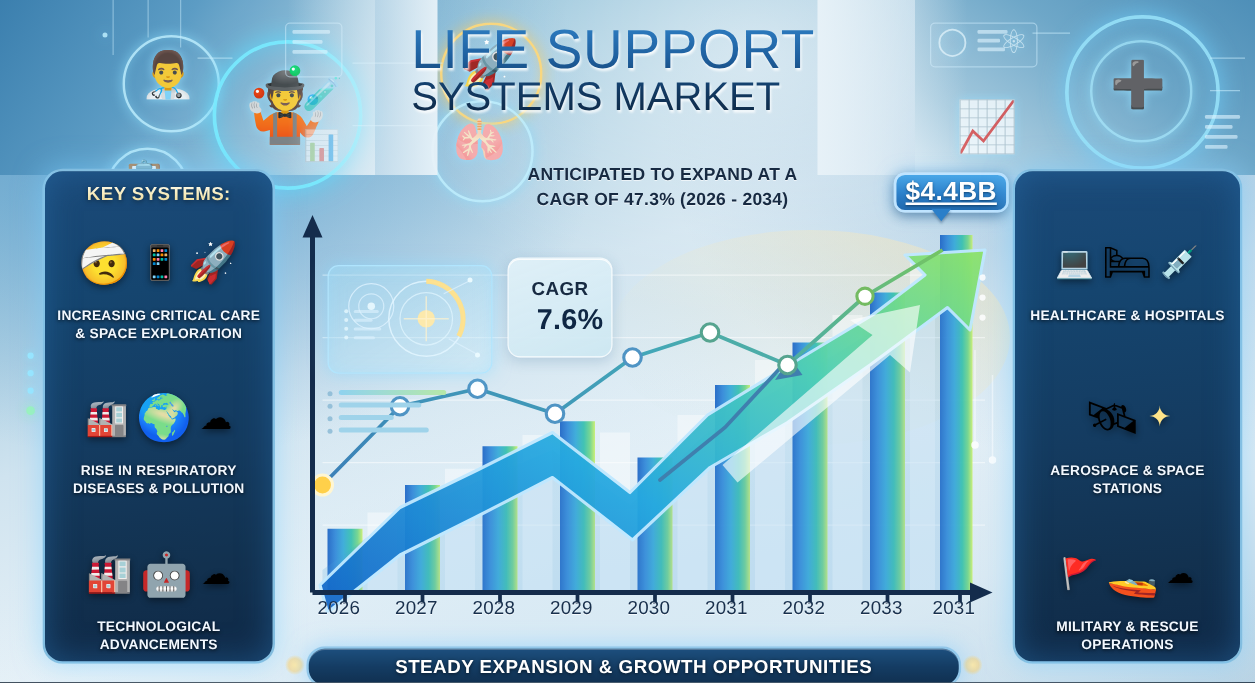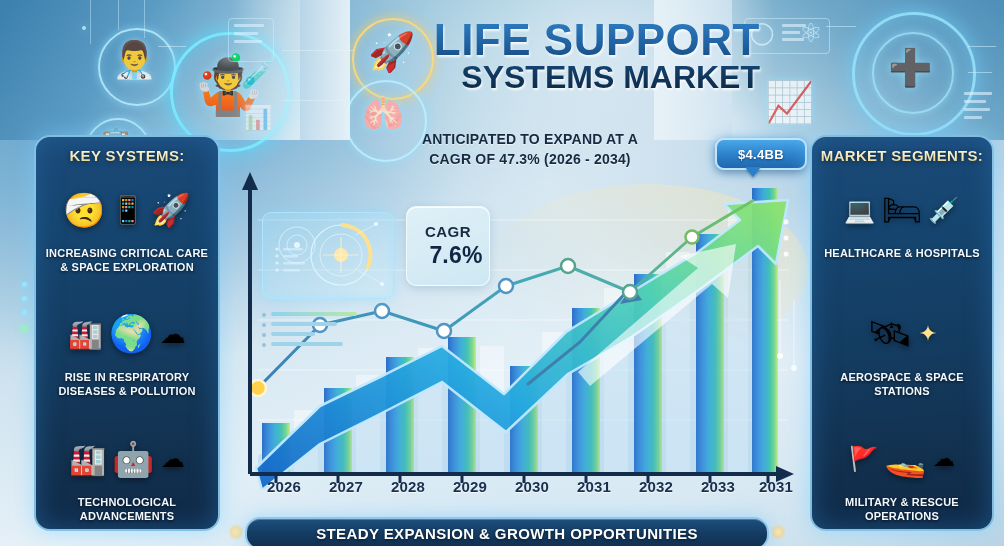--- a/index.html
+++ b/index.html
@@ -30,26 +30,27 @@
   .ring.gold{border-color:rgba(255,216,120,.95);box-shadow:0 0 12px rgba(255,206,92,.75), inset 0 0 8px rgba(255,206,92,.4);}
   .hudline{position:absolute;background:rgba(205,240,255,.55);height:1px;}
   .hudvline{position:absolute;background:rgba(205,240,255,.45);width:1px;}
   .hudbox{position:absolute;border:1px solid rgba(210,240,255,.5);border-radius:4px;}
   .hudbar{position:absolute;background:rgba(225,245,255,.6);border-radius:1px;}
   .hudglyph{position:absolute;color:rgba(232,248,255,.92);line-height:1;text-align:center;
             text-shadow:0 0 8px rgba(150,225,255,.8);}
 
   
   #title{
-    position:absolute;left:300px;top:18px;width:460px;text-align:right;
-    font-size:44px;font-weight:bold;letter-spacing:.5px;line-height:.99;
+    position:absolute;left:300px;top:18px;width:460px;text-align:left;
+    font-size:44px;font-weight:normal;letter-spacing:.5px;line-height:.99;
     background:linear-gradient(180deg,#2f7fc4 0%,#1e5f9e 38%,#123a63 72%,#0d2844 100%);
     -webkit-background-clip:text;background-clip:text;color:transparent;
     -webkit-text-fill-color:transparent;
     filter:drop-shadow(1px 2px 1px rgba(255,255,255,.85));
+    padding-left:29px;
   }
   #title .l2{display:block;font-size:32px;letter-spacing:0px;}
   #subtitle{position:absolute;left:300px;top:130px;width:460px;text-align:center;
     font-size:14px;font-weight:bold;color:#172a42;line-height:1.42;letter-spacing:.2px;
     text-shadow:0 1px 0 rgba(255,255,255,.6);}
 
   
   .panel{position:absolute;border-radius:16px;
     border:2px solid rgba(150,215,250,.85);
     background:linear-gradient(175deg,#1b4a79 0%,#15456f 25%,#143b60 55%,#12314f 80%,#0f2947 100%);
@@ -63,22 +64,22 @@
     filter:drop-shadow(0 1px 2px rgba(0,0,0,.5));}
   .pitem{position:absolute;left:4px;right:4px;text-align:center;}
   .pitem .art{height:74px;display:flex;align-items:center;justify-content:center;gap:6px;}
   .pitem .cap{font-size:11px;font-weight:bold;color:#f2f8ff;line-height:1.25;letter-spacing:.2px;
               text-shadow:0 1px 3px rgba(0,0,0,.75);padding:0 2px;}
   .gl{filter:drop-shadow(0 2px 3px rgba(0,0,0,.45));}
 
   
   #chart{position:absolute;left:228px;top:160px;width:580px;height:330px;}
   #xlabels{position:absolute;left:236px;top:478px;width:570px;height:26px;}
-  .xlab{position:absolute;top:0;width:60px;margin-left:-30px;text-align:center;
-        font-size:15px;font-weight:bold;color:#18304d;letter-spacing:.2px;
+  .xlab{position:absolute;top:0;width:60px;margin-left:-30px;text-align:left;
+        font-size:15px;font-weight:normal;color:#18304d;letter-spacing:.2px;
         text-shadow:0 1px 0 rgba(255,255,255,.75);}
 
   
   #cagr-card{position:absolute;left:406px;top:206px;width:82px;height:78px;border-radius:10px;
     background:linear-gradient(160deg,rgba(223,240,247,.96),rgba(205,231,242,.92));
     border:1px solid rgba(255,255,255,.7);
     box-shadow:0 3px 10px rgba(60,110,150,.22), inset 0 1px 0 rgba(255,255,255,.85);
     display:flex;flex-direction:column;align-items:center;justify-content:center;gap:2px;}
   #cagr-card .k{font-size:15px;font-weight:bold;color:#172a42;letter-spacing:.4px;}
   #cagr-card .v{font-size:23px;font-weight:bold;color:#0f2744;letter-spacing:.2px;margin-left:16px;}
@@ -90,22 +91,22 @@
     box-shadow:0 0 14px rgba(130,215,255,.5), inset 0 0 14px rgba(150,220,255,.35);}
   #minilist{position:absolute;left:262px;top:310px;width:112px;height:44px;}
   .mlrow{position:absolute;height:4px;border-radius:2px;}
   .mldot{position:absolute;width:4px;height:4px;border-radius:50%;background:rgba(130,180,210,.75);}
 
   
   #value-badge{position:absolute;left:715px;top:138px;width:88px;height:28px;border-radius:9px;
     background:linear-gradient(180deg,#49a7e8 0%,#2b7fc9 55%,#1f68ad 100%);
     border:2px solid #bfe4ff;box-shadow:0 3px 9px rgba(20,60,100,.45), 0 0 14px rgba(110,195,255,.6);
     display:flex;align-items:center;justify-content:center;
-    font-size:13px;font-weight:bold;color:#fff;letter-spacing:.3px;
-    text-shadow:0 1px 2px rgba(10,45,80,.7);}
+    font-size:21px;font-weight:bold;color:#fff;letter-spacing:.3px;
+    text-shadow:0 1px 2px rgba(10,45,80,.7);text-decoration:underline;}
   #value-badge:after{content:"";position:absolute;left:28px;bottom:-9px;width:0;height:0;
     border-left:8px solid transparent;border-right:8px solid transparent;border-top:10px solid #2b7fc9;
     filter:drop-shadow(0 2px 1px rgba(20,60,100,.35));}
 
   
   #banner{position:absolute;left:245px;top:517px;width:520px;height:29px;border-radius:15px;
     background:linear-gradient(180deg,#1d4f7e 0%,#143c63 50%,#102f4f 100%);
     border:2px solid rgba(160,215,250,.9);
     box-shadow:0 0 18px rgba(120,200,255,.55), inset 0 1px 0 rgba(255,255,255,.25);
     display:flex;align-items:center;justify-content:center;
@@ -401,21 +402,20 @@
       <div class="art">
         <span class="gl" style="font-size:30px;">🏭</span>
         <span class="gl" style="font-size:34px;">🤖</span>
         <span class="gl" style="font-size:24px;">☁</span>
       </div>
       <div class="cap">TECHNOLOGICAL ADVANCEMENTS</div>
     </div>
   </div>
 
   <div class="panel" id="panel-right">
-    <div class="panel-title">MARKET SEGMENTS:</div>
 
     <div class="pitem" style="top:36px;">
       <div class="art">
         <span class="gl" style="font-size:25px;">💻</span>
         <span class="gl" style="font-size:32px;">🛏</span>
         <span class="gl" style="font-size:25px;">💉</span>
       </div>
       <div class="cap">HEALTHCARE &amp; HOSPITALS</div>
     </div>
 

